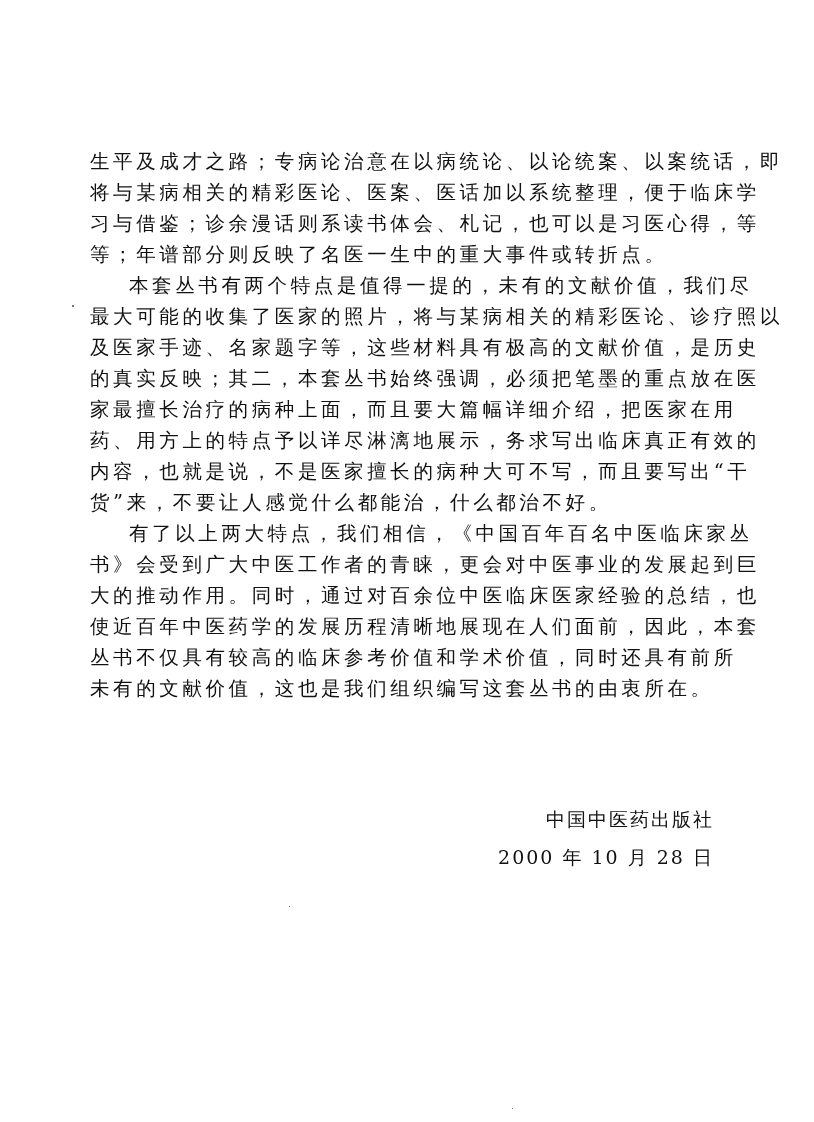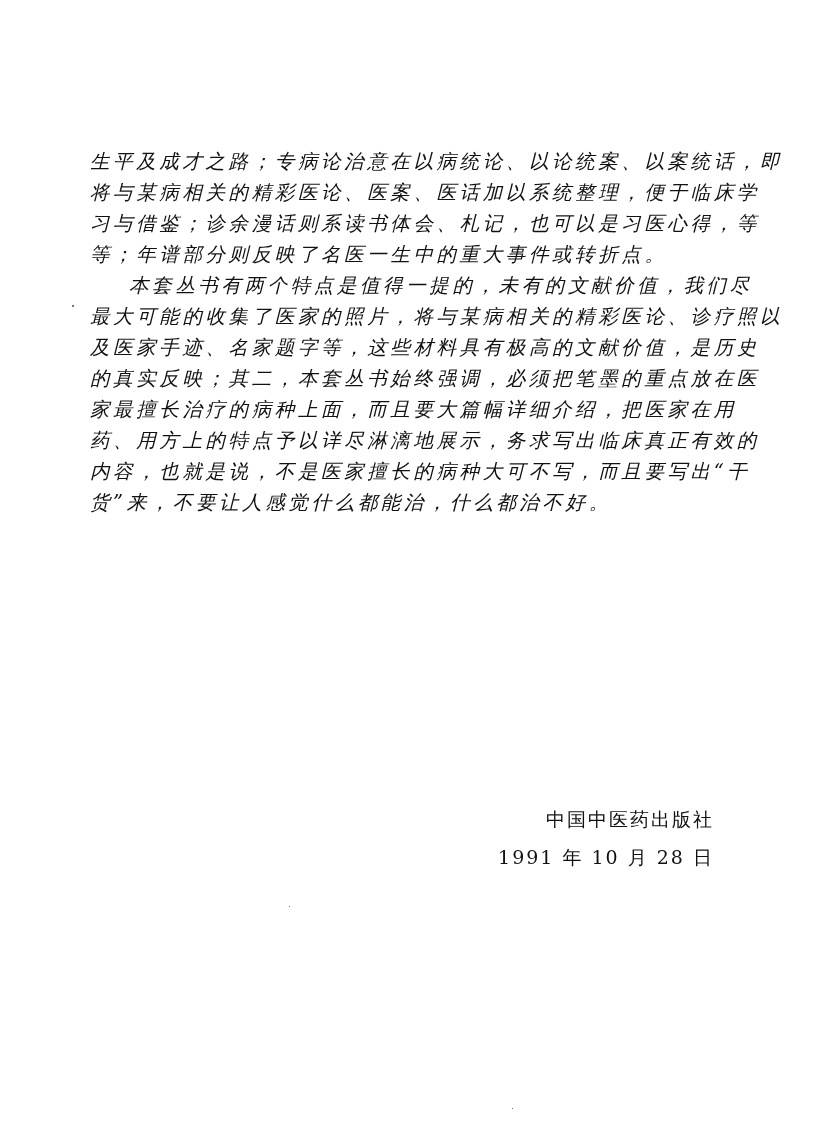--- a/index.html
+++ b/index.html
@@ -1,19 +1,19 @@
 <!DOCTYPE html>
 <html><head>
 <meta charset="utf-8">
 <style>
   html, body { margin: 0; padding: 0; background: #ffffff; }
   body { width: 814px; height: 1122px; position: relative; overflow: hidden;
          font-family: "DejaVu Serif", "Liberation Serif", serif; color: #111; }
   .page { position: absolute; left: 0; top: 0; width: 814px; height: 1122px; }
-  .body-text { position: absolute; left: 90px; top: 146px; width: 626px; font-style: italic; }
+  .body-text { position: absolute; left: 90px; top: 146px; width: 626px; }
   .line { height: 31px; line-height: 31px; font-size: 19.5px; letter-spacing: 3.6px;
           white-space: nowrap; overflow: visible; }
   .indent { padding-left: 39px; }
   .signature { position: absolute; left: 494px; top: 800px; width: 220px; text-align: right; }
   .sig-line { height: 38px; line-height: 38px; font-size: 19px; letter-spacing: 2px; white-space: nowrap; }
   .footer { position: absolute; top: 1083px; left: 0; width: 814px; height: 20px;
             font-family: "Liberation Mono", "DejaVu Sans Mono", monospace; font-size: 13px; color: #222; }
   .footer span { position: absolute; top: 0; white-space: nowrap; }
   .f-url { left: 113px; }
   .f-mid { left: 392px; font-family: "DejaVu Sans", sans-serif; }
@@ -38,24 +38,32 @@
       <div class="line indent">本套丛书有两个特点是值得一提的，未有的文献价值，我们尽</div>
       <div class="line">最大可能的收集了医家的照片，将与某病相关的精彩医论、诊疗照以</div>
       <div class="line">及医家手迹、名家题字等，这些材料具有极高的文献价值，是历史</div>
       <div class="line">的真实反映；其二，本套丛书始终强调，必须把笔墨的重点放在医</div>
       <div class="line">家最擅长治疗的病种上面，而且要大篇幅详细介绍，把医家在用</div>
       <div class="line">药、用方上的特点予以详尽淋漓地展示，务求写出临床真正有效的</div>
       <div class="line">内容，也就是说，不是医家擅长的病种大可不写，而且要写出“干</div>
       <div class="line">货”来，不要让人感觉什么都能治，什么都治不好。</div>
     </div>
 
+    <div>
+      <div class="line indent">有了以上两大特点，我们相信，《中国百年百名中医临床家丛</div>
+      <div class="line">书》会受到广大中医工作者的青睐，更会对中医事业的发展起到巨</div>
+      <div class="line">大的推动作用。同时，通过对百余位中医临床医家经验的总结，也</div>
+      <div class="line">使近百年中医药学的发展历程清晰地展现在人们面前，因此，本套</div>
+      <div class="line">丛书不仅具有较高的临床参考价值和学术价值，同时还具有前所</div>
+      <div class="line">未有的文献价值，这也是我们组织编写这套丛书的由衷所在。</div>
+    </div>
   </div>
 
   <div class="signature">
     <div class="sig-line">中国中医药出版社</div>
-    <div class="sig-line">1991 年 10 月 28 日</div>
+    <div class="sig-line">2000 年 10 月 28 日</div>
   </div>
 
   <div class="speck" style="left:72px; top:305px;"></div>
   <div class="speck" style="left:289px; top:906px; width:1px; height:1px;"></div>
   <div class="speck" style="left:512px; top:1108px; width:1px; height:1px;"></div>
 
 </div>
 
 </body></html>

